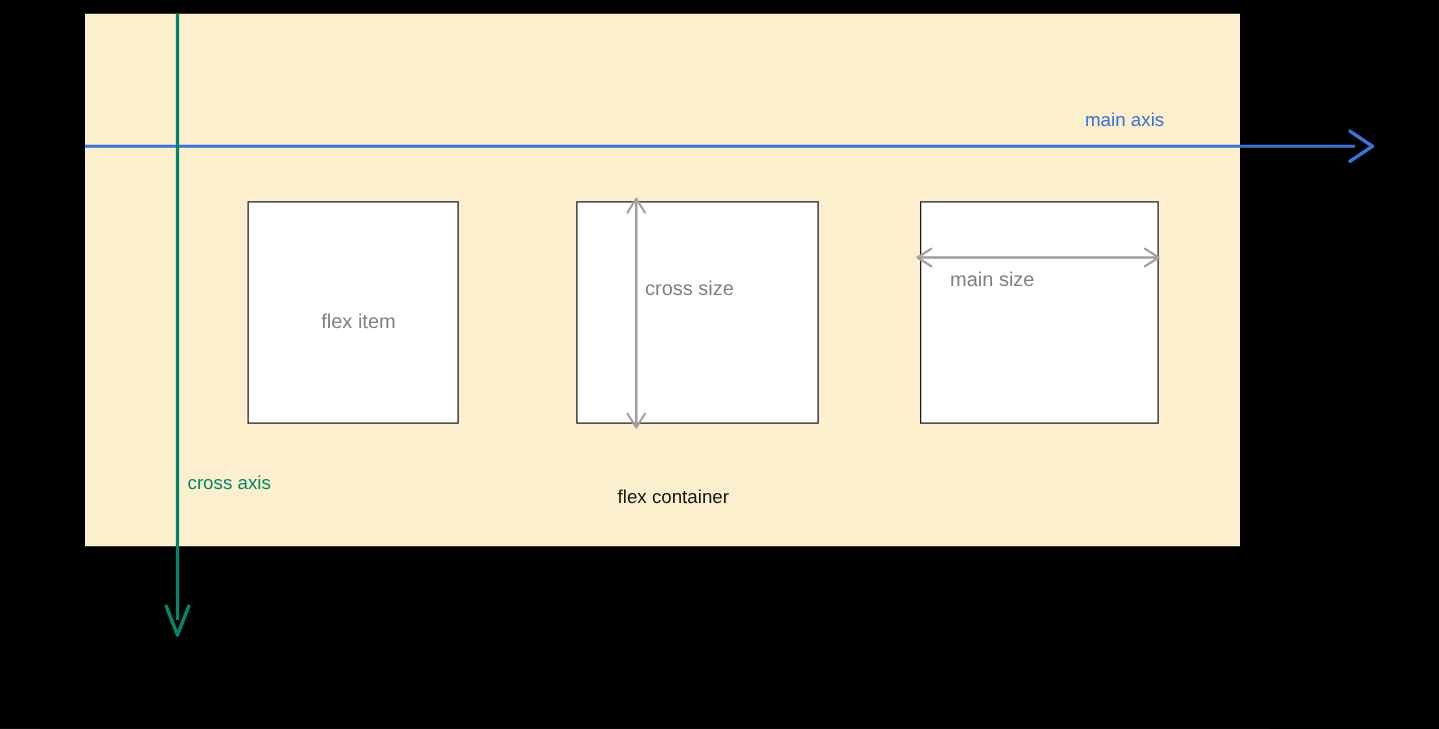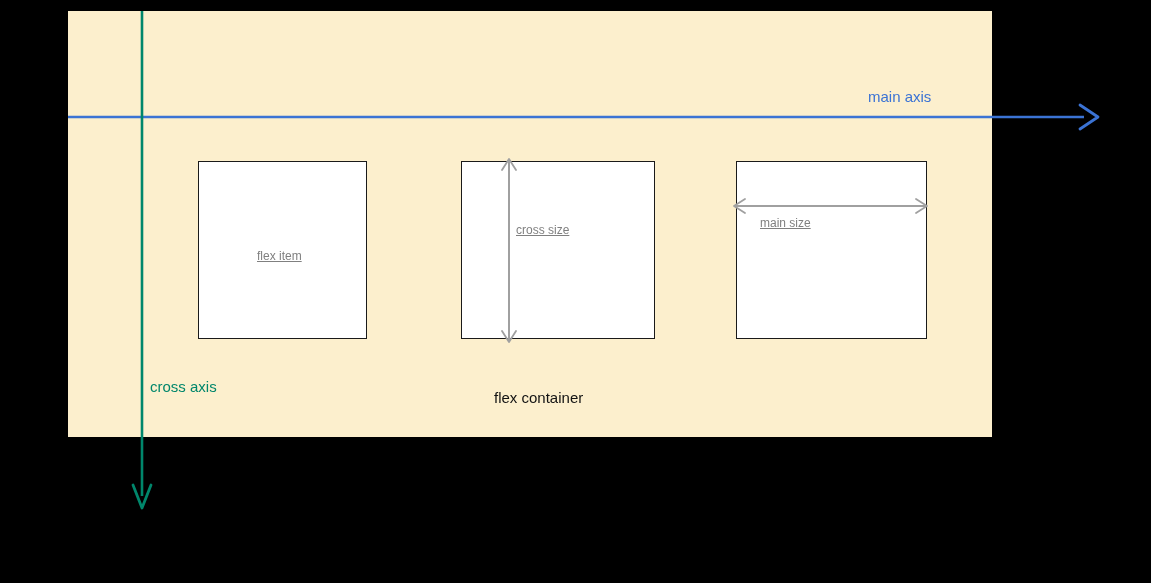--- a/index.html
+++ b/index.html
@@ -64,25 +64,24 @@
     background: #FFFFFF;
     border: 1px solid #1A1A1A;
     box-sizing: border-box;
   }
   #flex-item-1 { left: 166px; top: 161px; width: 169px; height: 178px; }
   #flex-item-2 { left: 429px; top: 161px; width: 194px; height: 178px; }
   #flex-item-3 { left: 704px; top: 161px; width: 191px; height: 178px; }
 
   .item-label {
     position: absolute;
-    font-size: 12px;
+    font-size: 16px;
     color: #808080;
     white-space: nowrap;
     line-height: 1;
-    text-decoration: underline;
   }
   #flex-item-label     { left: 225px; top: 250px; }
   #cross-size-label    { left: 484px; top: 224px; }
   #main-size-label     { left: 728px; top: 217px; }
 
   
   #flex-container-label {
     position: absolute;
     left: 462px;
     top: 390px;

